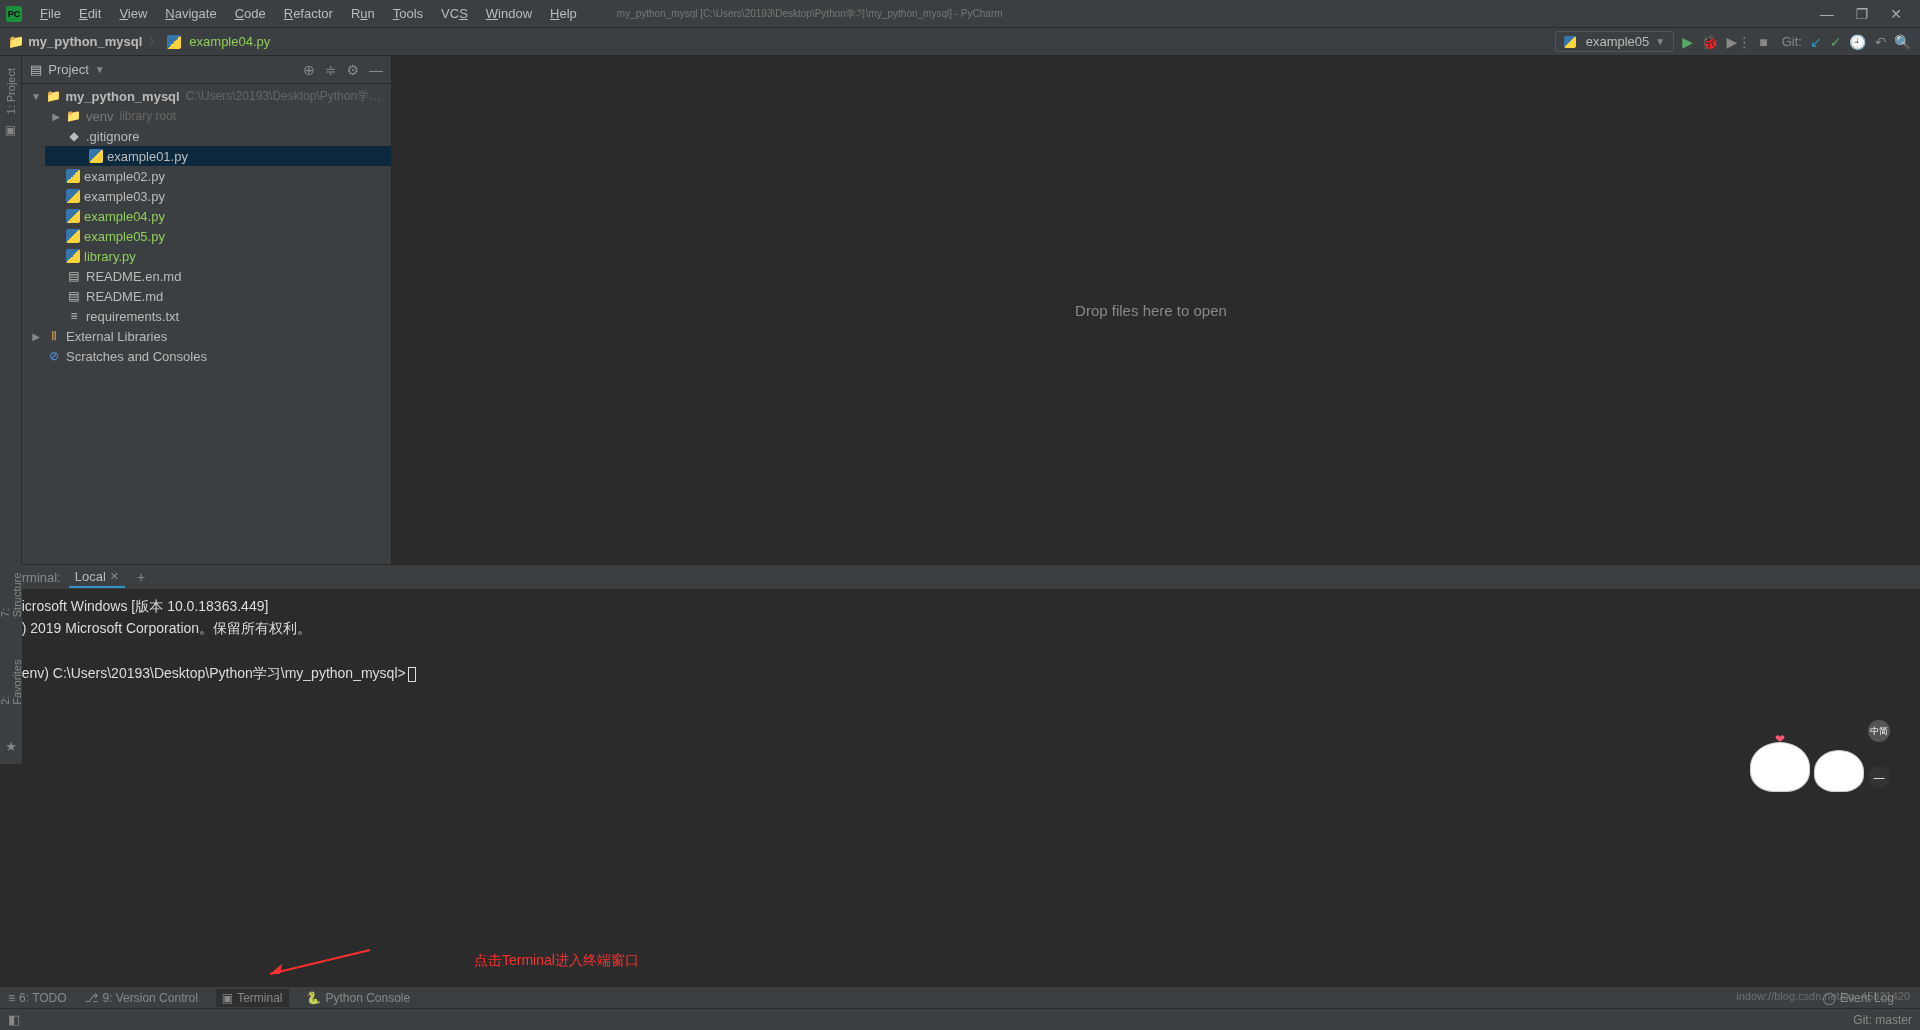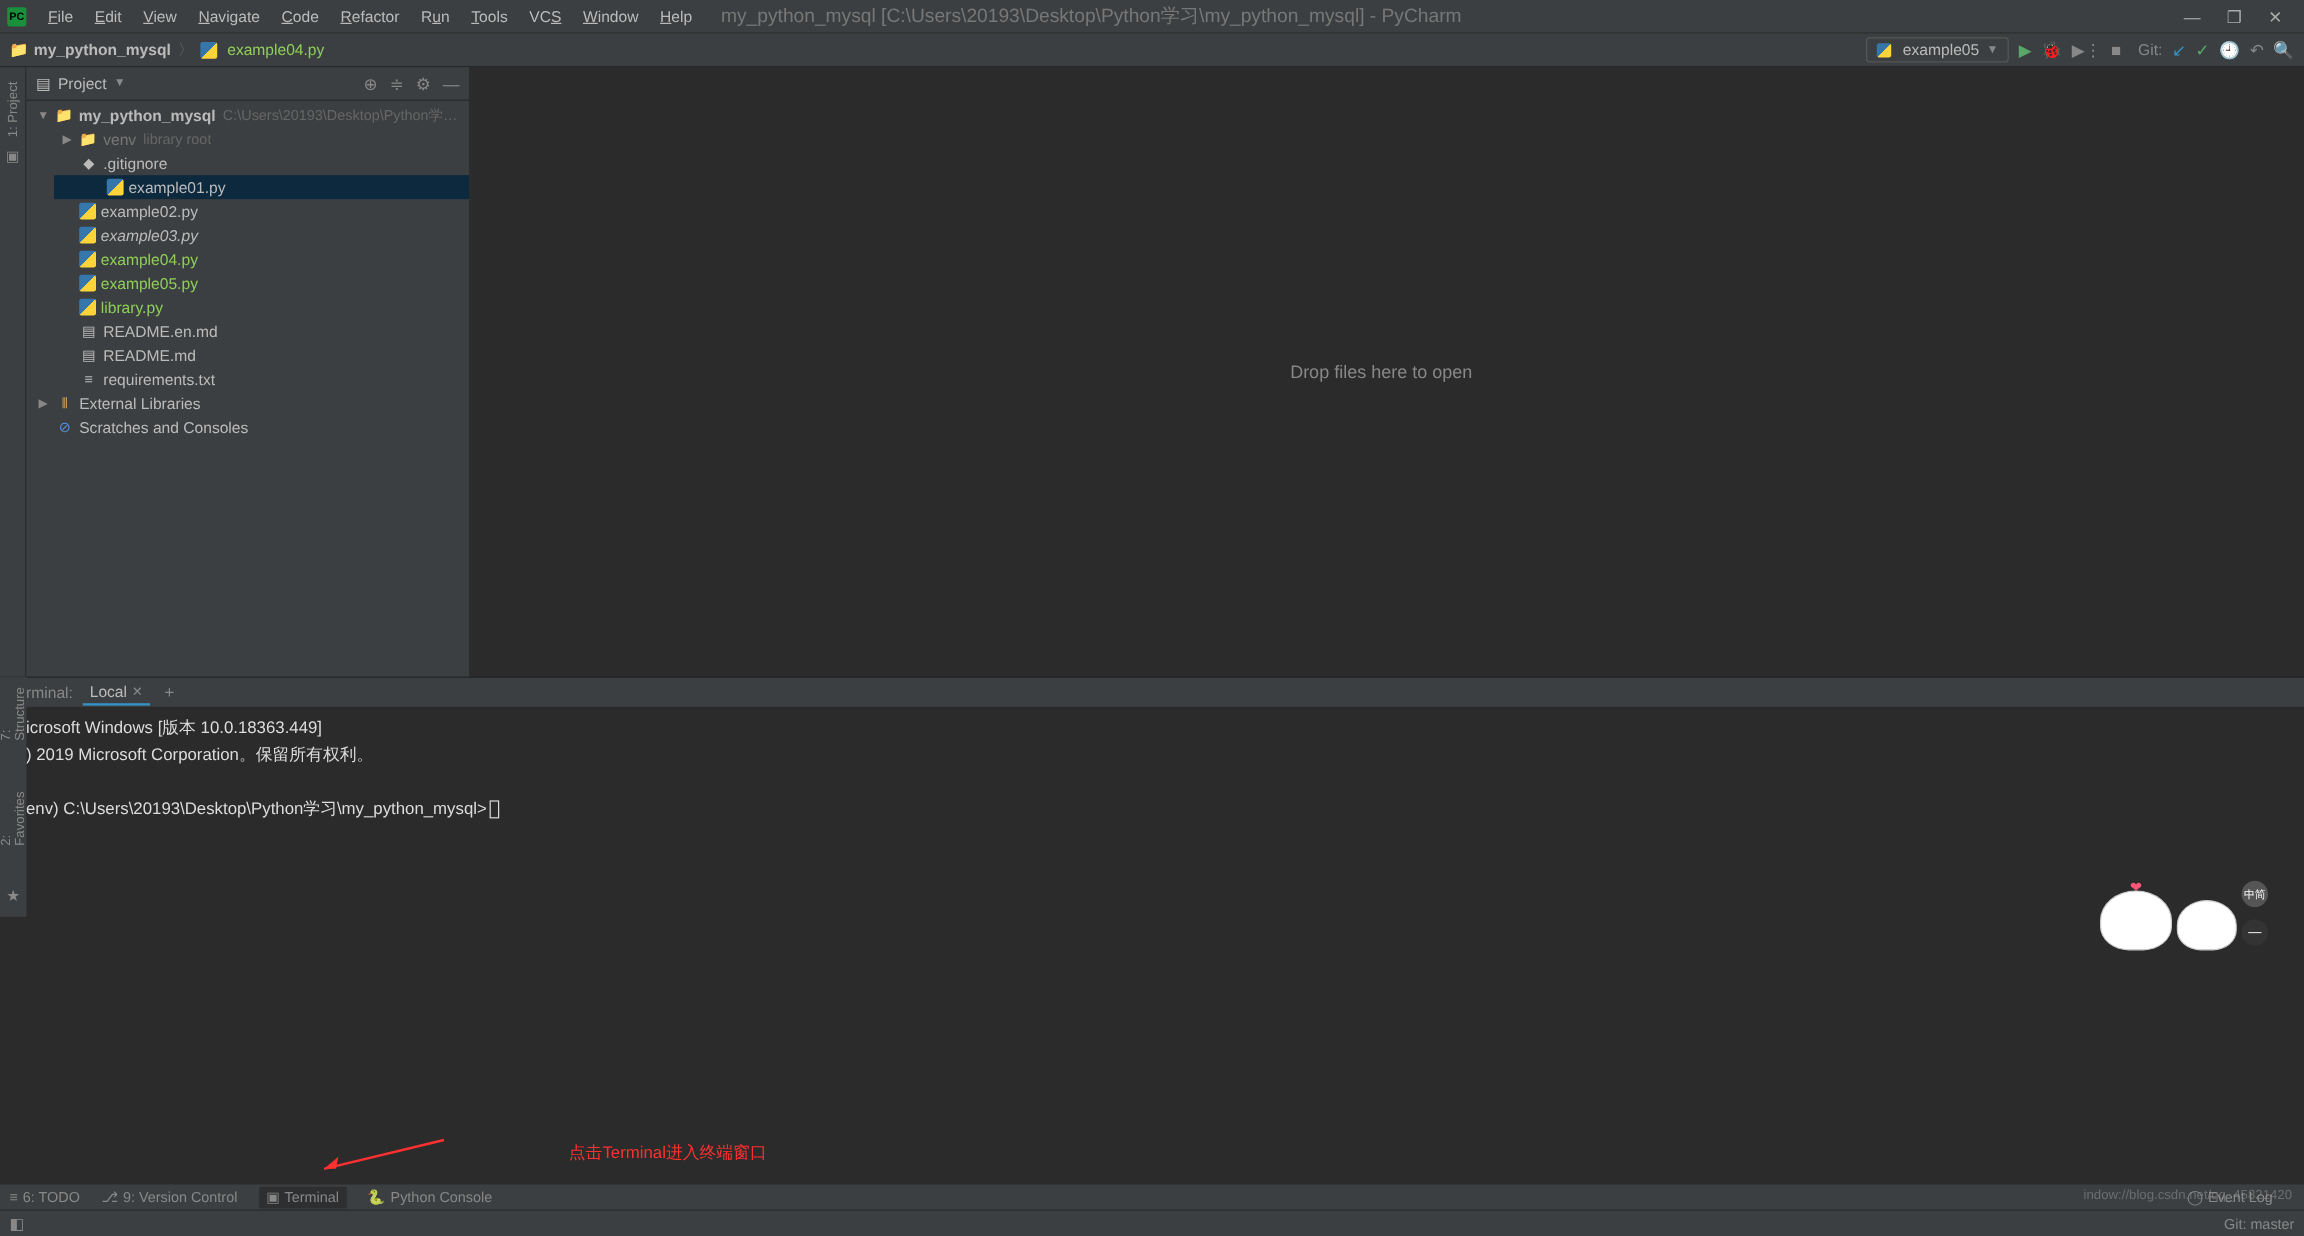--- a/index.html
+++ b/index.html
@@ -2,21 +2,21 @@
 <html><head>
 <meta charset="utf-8">
 <style>
 * { margin:0; padding:0; box-sizing:border-box; font-family:"Segoe UI",Arial,sans-serif; }
 body { background:#2b2b2b; color:#bbb; width:1920px; height:1030px; overflow:hidden; font-size:13px; position:relative; }
 .titlebar { height:28px; background:#3c3f41; display:flex; align-items:center; padding:0 6px; border-bottom:1px solid #2b2b2b; }
 .app-icon { width:16px; height:16px; background:#1a8f3c; border-radius:2px; margin-right:10px; display:flex; align-items:center; justify-content:center; font-size:9px; color:#000; font-weight:bold; }
 .menu-items { display:flex; gap:2px; }
 .menu-item { padding:3px 8px; color:#bbb; cursor:pointer; }
 .menu-item u { text-decoration:underline; }
-.title-text { color:#777; margin-left:16px; font-size:16px; }
+.title-text { color:#777; margin-left:32px; font-size:10px; }
 .win-controls { margin-left:auto; display:flex; gap:22px; padding-right:12px; }
 .win-btn { color:#aaa; cursor:pointer; font-size:14px; }
 .navbar { height:28px; background:#3c3f41; display:flex; align-items:center; padding:0 8px; border-bottom:1px solid #282828; }
 .breadcrumb { display:flex; align-items:center; gap:4px; }
 .folder-icon { color:#87939a; font-size:13px; }
 .bc-item { color:#bbb; font-weight:bold; }
 .bc-sep { color:#666; margin:0 2px; }
 .py-icon { width:14px; height:14px; background:linear-gradient(135deg,#3776ab 50%,#ffd43b 50%); border-radius:2px; display:inline-block; margin-right:4px; }
 .bc-file { color:#8fce5a; }
 .nav-right { margin-left:auto; display:flex; align-items:center; gap:8px; }
@@ -172,21 +172,21 @@
           <div class="tree-row selected" style="padding-left: 28px;">
             <span class="tree-arrow"></span>
             <span class="py-icon" style="margin:0 4px"></span>
             <span class="tree-label ">example01.py</span>
           </div>
           <div class="tree-row" style="padding-left: 28px;">
             <span class="tree-arrow"></span>
             <span class="py-icon" style="margin:0 4px"></span>
             <span class="tree-label ">example02.py</span>
           </div>
-          <div class="tree-row" style="padding-left: 28px; font-style: italic;">
+          <div class="tree-row" style="padding-left: 28px;">
             <span class="tree-arrow"></span>
             <span class="py-icon" style="margin:0 4px"></span>
             <span class="tree-label ">example03.py</span>
           </div>
           <div class="tree-row" style="padding-left: 28px;">
             <span class="tree-arrow"></span>
             <span class="py-icon" style="margin:0 4px"></span>
             <span class="tree-label green">example04.py</span>
           </div>
           <div class="tree-row" style="padding-left: 28px;">
@@ -282,19 +282,19 @@
   <polygon points="10,32 22,22 20,32" fill="#ff3030"></polygon>
 </svg>
 <div class="annotation" style="left:474px;bottom:60px">点击Terminal进入终端窗口</div>
 
 <div class="mascot">
   <div style="position:relative">
     <div class="heart">❤</div>
     <div class="cat"></div>
   </div>
   <div class="cat" style="width:50px;height:42px"></div>
-  <div style="display:flex;flex-direction:column;gap:6px">
+  <div style="display:flex;flex-direction:column;gap:20px">
     <div class="bubble" style="font-size:9px">中简</div>
     <div class="bubble" style="background:#333">—</div>
   </div>
 </div>
 
 <div class="watermark">indow://blog.csdn.net/qq_45821420</div>
 
 </body></html>

